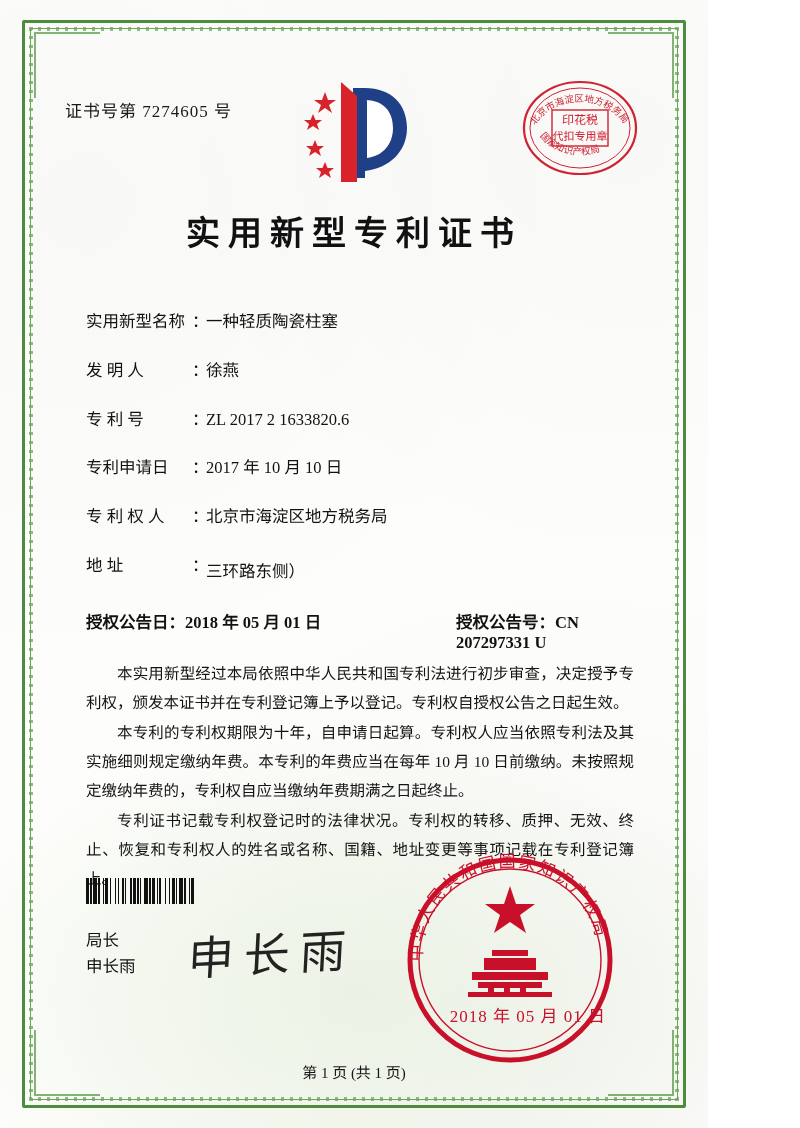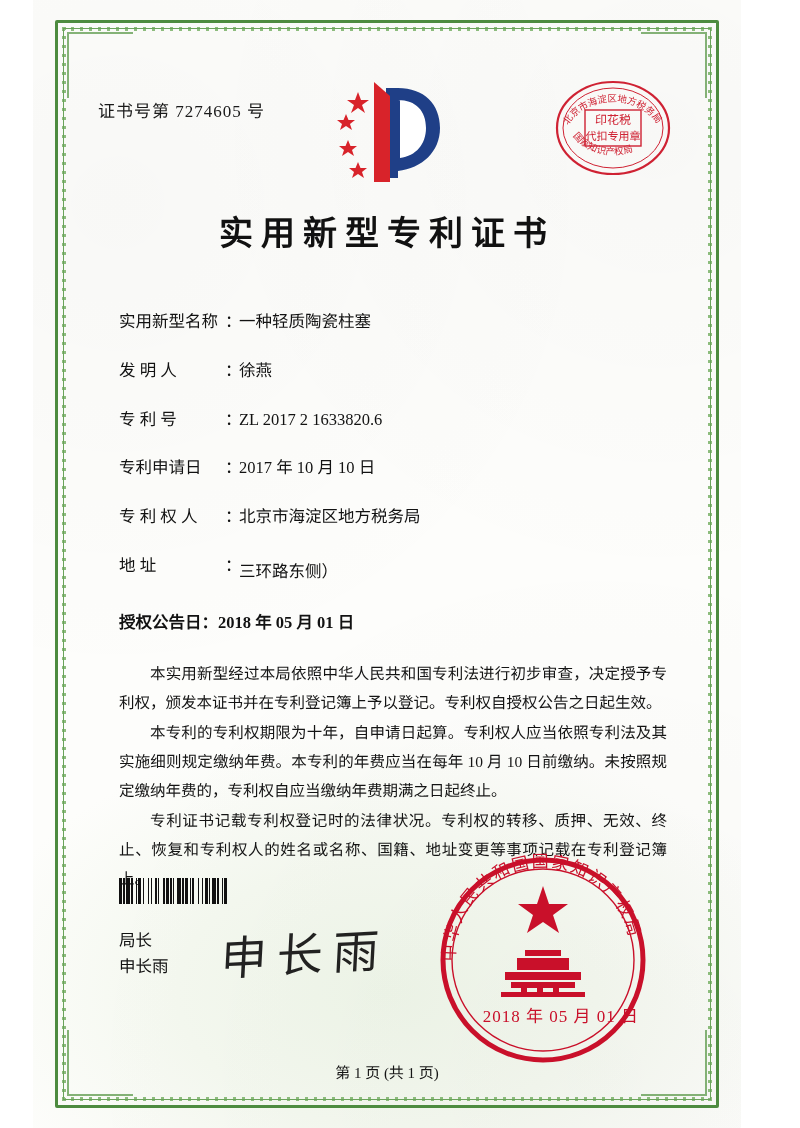--- a/index.html
+++ b/index.html
@@ -11,21 +11,20 @@
     font-family: "Liberation Serif", "DejaVu Serif", serif;
   }
   .page {
     position: relative;
     width: 708px;
     height: 1128px;
     overflow: hidden;
     background:
       radial-gradient(ellipse 600px 380px at 50% 88%, #eef5e8 0%, #f4f8ef 35%, #fdfdfb 70%),
       linear-gradient(180deg, #fefefe 0%, #fdfdfc 55%, #f8faf4 100%);
-    margin-left: 33px;
   }
   
   .paper-tint {
     position: absolute;
     inset: 0;
     background:
       radial-gradient(circle at 12% 18%, rgba(0,0,0,0.02) 0%, rgba(0,0,0,0) 45%),
       radial-gradient(circle at 88% 12%, rgba(0,0,0,0.018) 0%, rgba(0,0,0,0) 40%),
       radial-gradient(circle at 80% 95%, rgba(0,0,0,0.02) 0%, rgba(0,0,0,0) 45%);
     pointer-events: none;
@@ -334,20 +333,23 @@
         <div class="field-sep">：</div>
         <div class="field-value">
           <span class="second-line">三环路东侧）</span>
         </div>
       </div>
 
       <div class="grant-row">
         <div class="grant-left">
           <span>授权公告日</span><span>：</span><span>2018 年 05 月 01 日</span>
         </div>
+        <div class="grant-right">
+          <span>授权公告号</span><span>：</span><span>CN 207297331 U</span>
+        </div>
       </div>
     </div>
 
     <div class="body-text">
       <p>本实用新型经过本局依照中华人民共和国专利法进行初步审查，决定授予专利权，颁发本证书并在专利登记簿上予以登记。专利权自授权公告之日起生效。</p>
       <p>本专利的专利权期限为十年，自申请日起算。专利权人应当依照专利法及其实施细则规定缴纳年费。本专利的年费应当在每年 10 月 10 日前缴纳。未按照规定缴纳年费的，专利权自应当缴纳年费期满之日起终止。</p>
       <p>专利证书记载专利权登记时的法律状况。专利权的转移、质押、无效、终止、恢复和专利权人的姓名或名称、国籍、地址变更等事项记载在专利登记簿上。</p>
     </div>
 
     <div class="barcode" id="barcode"><span style="width:3px"></span><span style="width:1px;background:transparent"></span><span style="width:2px"></span><span style="width:1px;background:transparent"></span><span style="width:4px"></span><span style="width:1px;background:transparent"></span><span style="width:2px"></span><span style="width:3px;background:transparent"></span><span style="width:1px"></span><span style="width:1px;background:transparent"></span><span style="width:3px"></span><span style="width:2px;background:transparent"></span><span style="width:1px"></span><span style="width:4px;background:transparent"></span><span style="width:1px"></span><span style="width:2px;background:transparent"></span><span style="width:1px"></span><span style="width:3px;background:transparent"></span><span style="width:2px"></span><span style="width:1px;background:transparent"></span><span style="width:1px"></span><span style="width:4px;background:transparent"></span><span style="width:2px"></span><span style="width:1px;background:transparent"></span><span style="width:3px"></span><span style="width:1px;background:transparent"></span><span style="width:2px"></span><span style="width:1px;background:transparent"></span><span style="width:1px"></span><span style="width:3px;background:transparent"></span><span style="width:4px"></span><span style="width:1px;background:transparent"></span><span style="width:2px"></span><span style="width:1px;background:transparent"></span><span style="width:3px"></span><span style="width:2px;background:transparent"></span><span style="width:1px"></span><span style="width:1px;background:transparent"></span><span style="width:2px"></span><span style="width:4px;background:transparent"></span><span style="width:1px"></span><span style="width:3px;background:transparent"></span><span style="width:1px"></span><span style="width:2px;background:transparent"></span><span style="width:3px"></span><span style="width:1px;background:transparent"></span><span style="width:1px"></span><span style="width:2px;background:transparent"></span><span style="width:4px"></span><span style="width:1px;background:transparent"></span><span style="width:2px"></span><span style="width:3px;background:transparent"></span><span style="width:1px"></span><span style="width:1px;background:transparent"></span><span style="width:3px"></span><span style="width:2px;background:transparent"></span></div>

